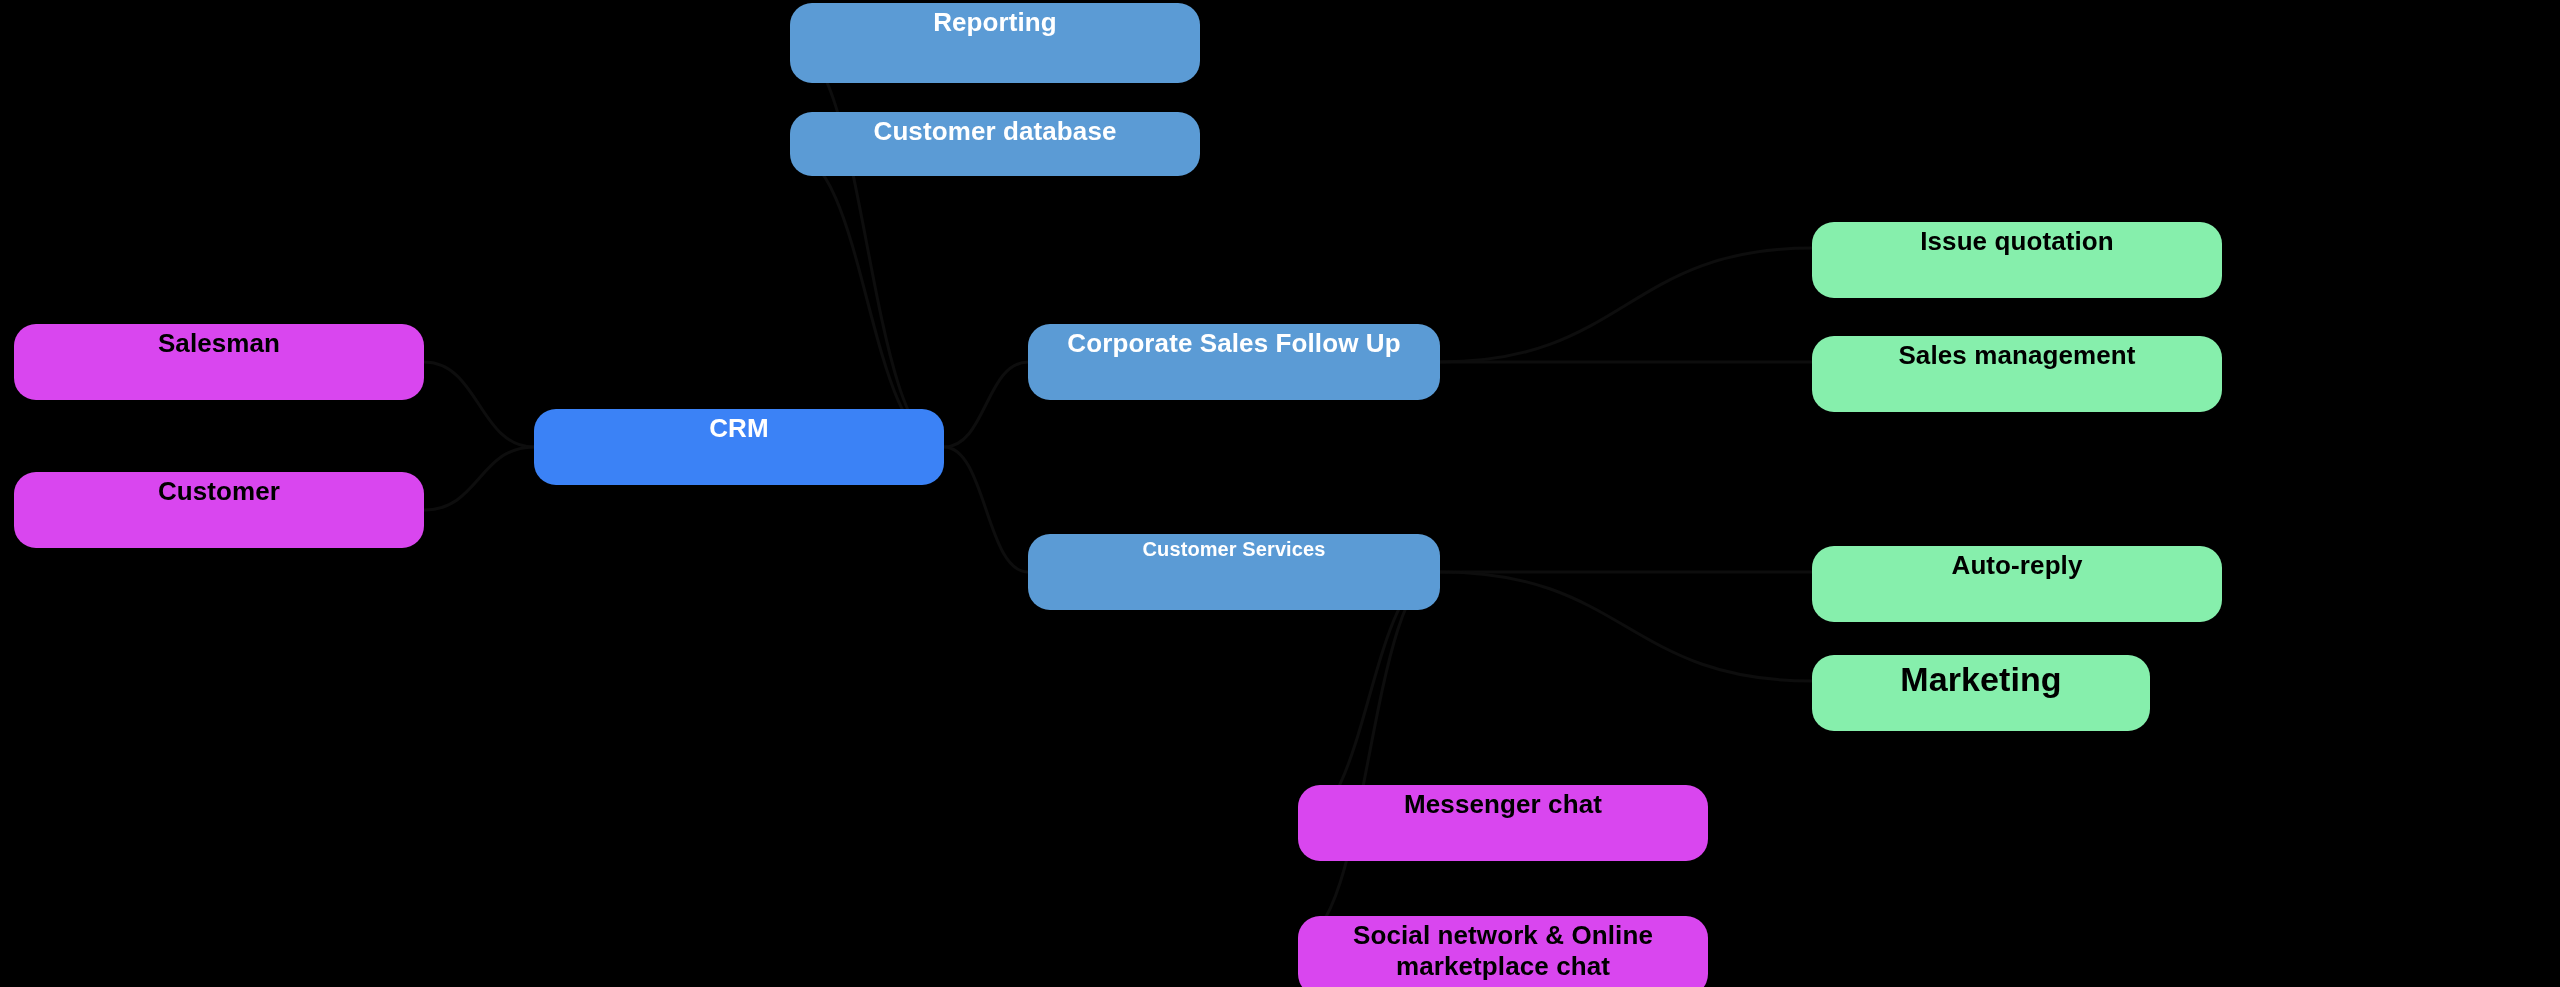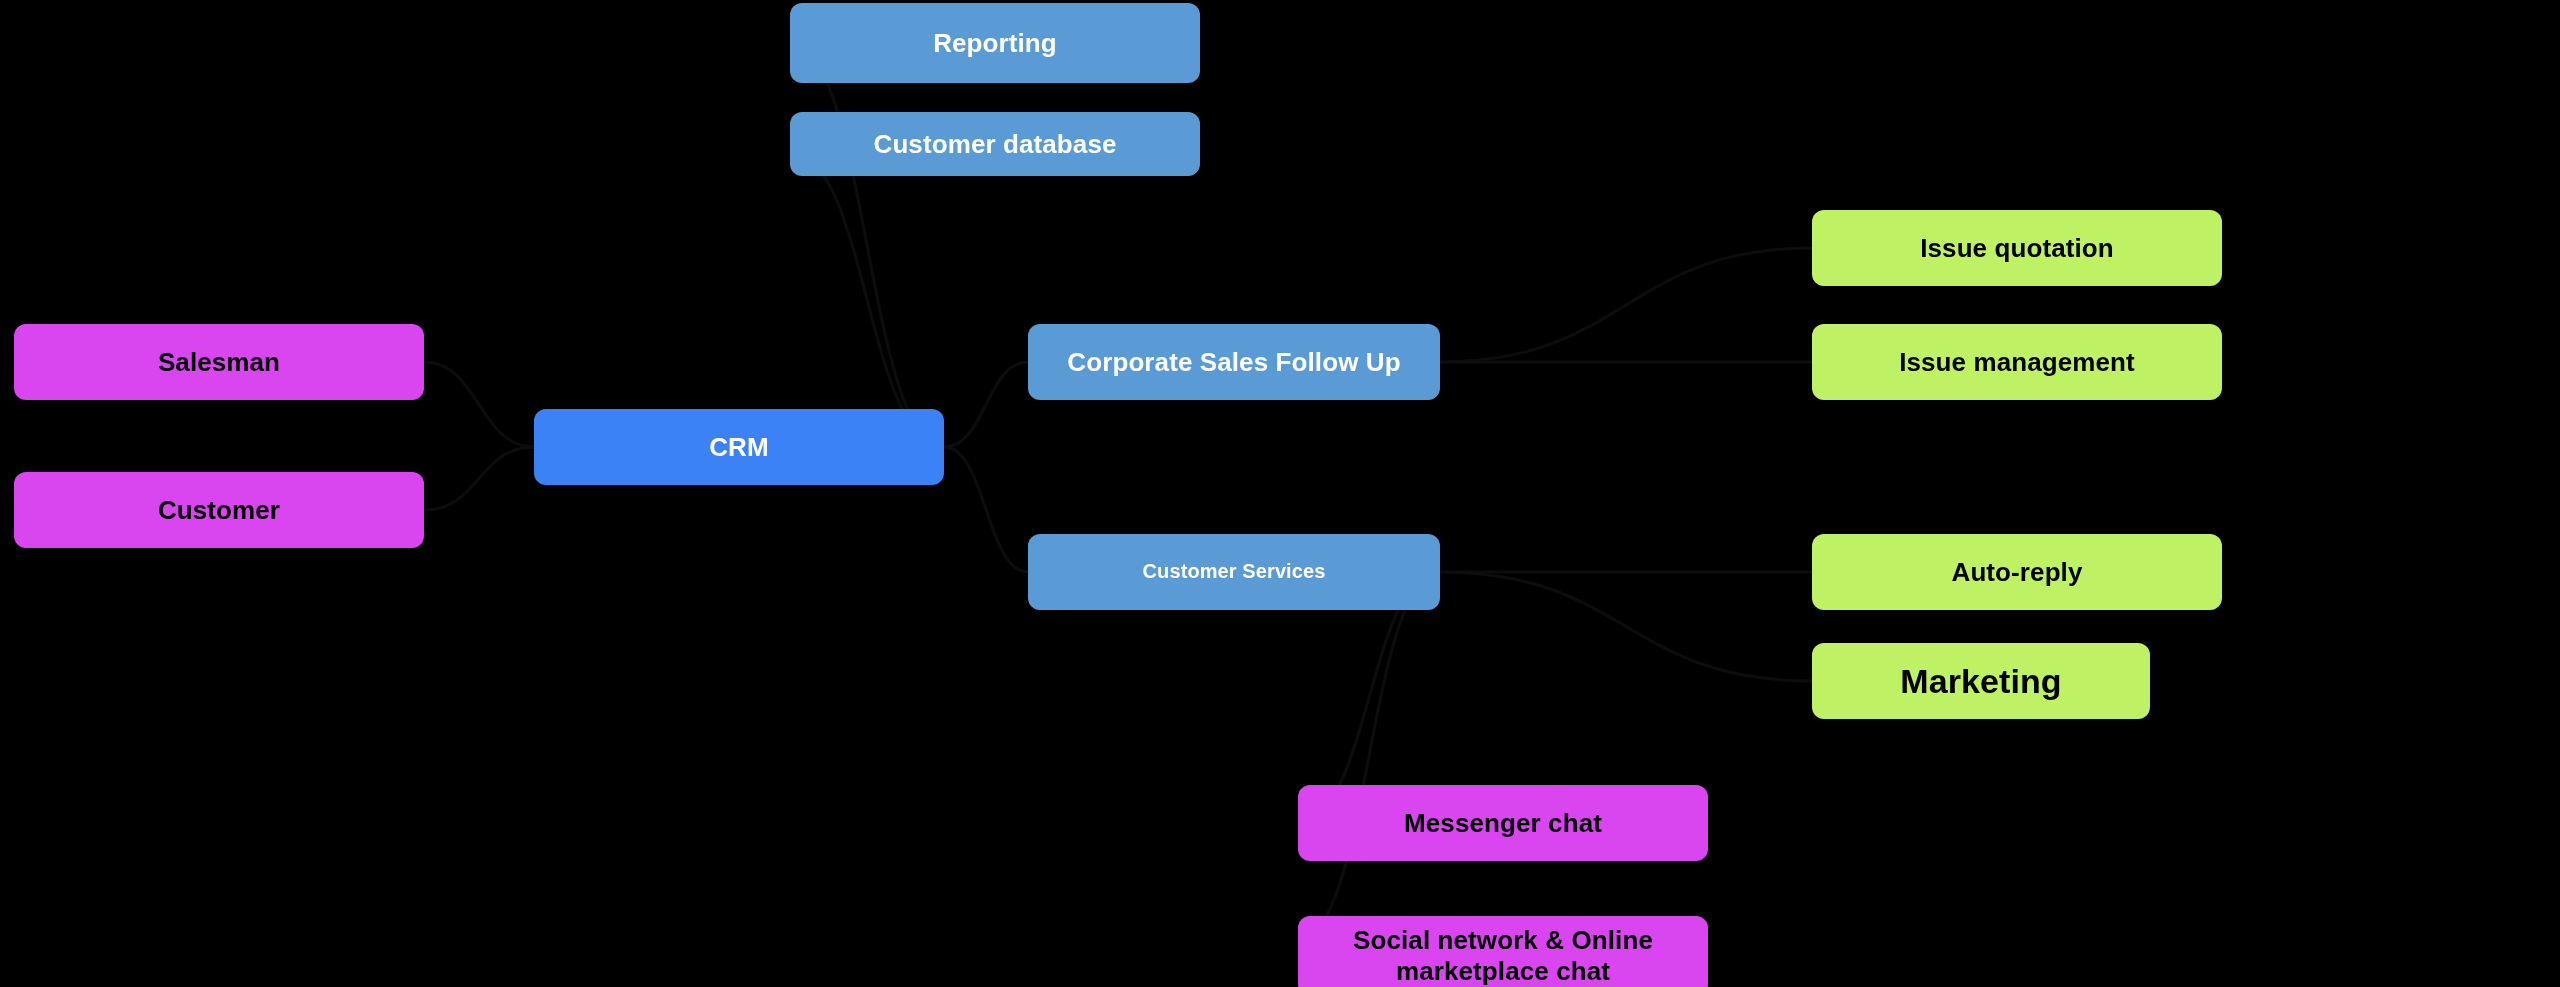--- a/index.html
+++ b/index.html
@@ -23,32 +23,31 @@
     left: 0;
     top: 0;
     width: 2560px;
     height: 987px;
     pointer-events: none;
   }
   .node {
     position: absolute;
     box-sizing: border-box;
     display: flex;
-    align-items: center;
     justify-content: center;
     text-align: center;
-    border-radius: 12px;
+    border-radius: 22px;
     font-weight: bold;
     line-height: 1.18;
     letter-spacing: 0.1px;
     padding: 4px 14px;
     white-space: pre-line;
   }
   .n-blue   { background: #5B9BD5; color: #FFFFFF; }
-  .n-ltblue { background: #bef264; color: #000000; }
+  .n-ltblue { background: #86efac; color: #000000; margin-top: 12px; }
   .n-amber  { background: #d946ef; color: #000000; }
   .n-red    { background: #3b82f6; color: #FFFFFF; }
 </style>
 </head>
 <body>
 
 <div id="canvas">
   <svg id="edge-layer" viewBox="0 0 2560 987" preserveAspectRatio="none" aria-hidden="true">
       <path d="M 424 362 C 479 362, 479 447, 534 447" fill="none" stroke="#0d0d0d" stroke-width="3"></path>
       <path d="M 424 510 C 479 510, 479 447, 534 447" fill="none" stroke="#0d0d0d" stroke-width="3"></path>
@@ -60,21 +59,21 @@
       <path d="M 1440 362 C 1626 362, 1626 362, 1812 362" fill="none" stroke="#0d0d0d" stroke-width="3"></path>
       <path d="M 1440 572 C 1626 572, 1626 572, 1812 572" fill="none" stroke="#0d0d0d" stroke-width="3"></path>
       <path d="M 1440 572 C 1626 572, 1626 681, 1812 681" fill="none" stroke="#0d0d0d" stroke-width="3"></path>
       <path d="M 1440 572 C 1369 572, 1369 823, 1298 823" fill="none" stroke="#0d0d0d" stroke-width="3"></path>
       <path d="M 1440 572 C 1369 572, 1369 940, 1298 940" fill="none" stroke="#0d0d0d" stroke-width="3"></path>
     </svg>
   <div id="node-layer">
       <div class="node n-blue" style="left: 790px; top: 3px; width: 410px; height: 80px; font-size: 26px;"><span>Reporting</span></div>
       <div class="node n-blue" style="left: 790px; top: 112px; width: 410px; height: 64px; font-size: 26px;"><span>Customer database</span></div>
       <div class="node n-ltblue" style="left: 1812px; top: 210px; width: 410px; height: 76px; font-size: 26px;"><span>Issue quotation</span></div>
-      <div class="node n-ltblue" style="left: 1812px; top: 324px; width: 410px; height: 76px; font-size: 26px;"><span>Issue management</span></div>
+      <div class="node n-ltblue" style="left: 1812px; top: 324px; width: 410px; height: 76px; font-size: 26px;"><span>Sales management</span></div>
       <div class="node n-amber" style="left: 14px; top: 324px; width: 410px; height: 76px; font-size: 26px;"><span>Salesman</span></div>
       <div class="node n-blue" style="left: 1028px; top: 324px; width: 412px; height: 76px; font-size: 26px;"><span>Corporate Sales Follow Up</span></div>
       <div class="node n-red" style="left: 534px; top: 409px; width: 410px; height: 76px; font-size: 26px;"><span>CRM</span></div>
       <div class="node n-amber" style="left: 14px; top: 472px; width: 410px; height: 76px; font-size: 26px;"><span>Customer</span></div>
       <div class="node n-blue" style="left: 1028px; top: 534px; width: 412px; height: 76px; font-size: 20px;"><span>Customer Services</span></div>
       <div class="node n-ltblue" style="left: 1812px; top: 534px; width: 410px; height: 76px; font-size: 26px;"><span>Auto-reply</span></div>
       <div class="node n-ltblue" style="left: 1812px; top: 643px; width: 338px; height: 76px; font-size: 34px;"><span>Marketing</span></div>
       <div class="node n-amber" style="left: 1298px; top: 785px; width: 410px; height: 76px; font-size: 26px;"><span>Messenger chat</span></div>
       <div class="node n-amber" style="left: 1298px; top: 900px; width: 410px; height: 80px; font-size: 26px; margin-top: 16px;"><span>Social network &amp; Online
 marketplace chat</span></div>

